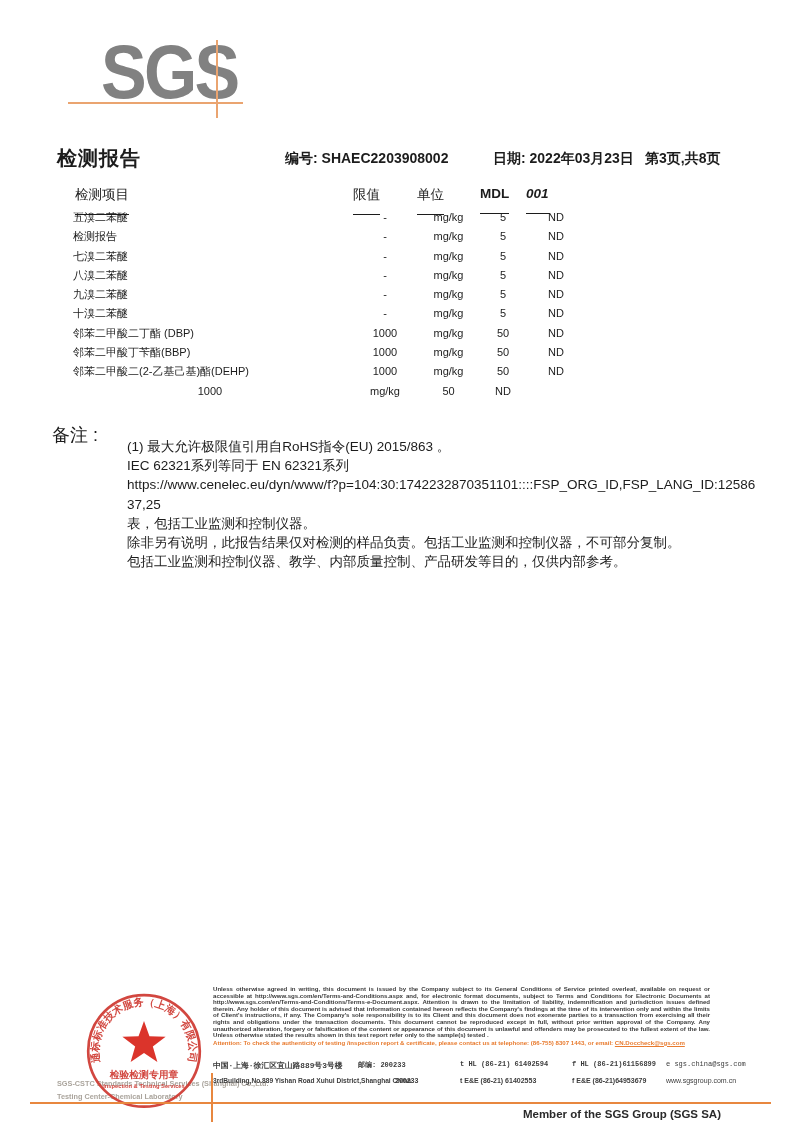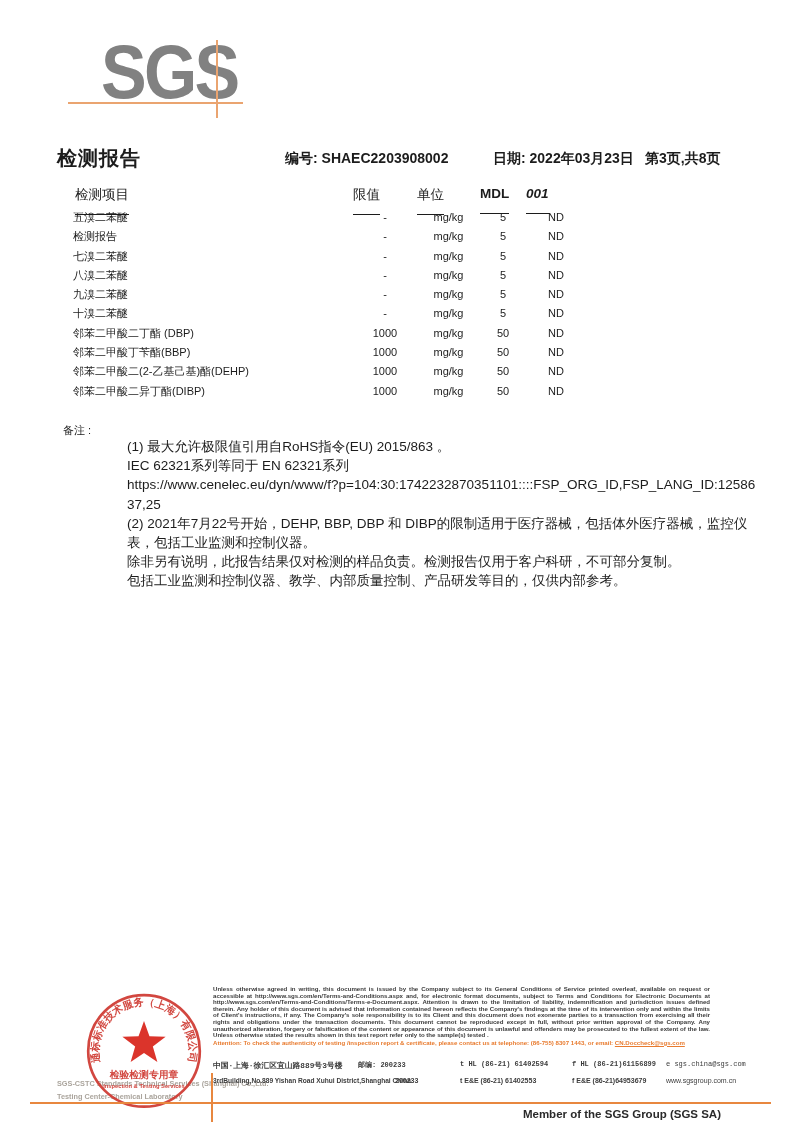--- a/index.html
+++ b/index.html
@@ -35,21 +35,21 @@
   .hcell { text-align:left; }
   .hcell.first { text-align:left; padding-left:8px; }
   .u { border-bottom:1.4px solid #1c1c1c; padding-bottom:12px; }
   .hcell.mdl { font-weight:bold; }
   .hcell.sample { font-weight:bold; font-style:italic; }
   .cell { line-height:19.3px; height:19.3px; white-space:nowrap; }
   .item-cell { text-align:left; padding-left:6px; }
   .num-cell { text-align:center; }
 
   
-  .notes-label { left:63px; top:423px; font-size:11px; }
+  .notes-label { left:52px; top:423px; font-size:18px; }
   .notes-body { left:127px; top:437px; font-size:13.5px; }
   .notes-body .note-line { line-height:19.2px; height:19.2px; white-space:nowrap; }
 
   
   .stamp-en1 { left:57px; top:1079px; font-size:7.3px; font-weight:bold; color:#aaa49c; white-space:nowrap; }
   .stamp-en2 { left:57px; top:1092px; font-size:7.3px; font-weight:bold; color:#aaa49c; white-space:nowrap; }
   .stamp-svg { left:82px; top:992px; opacity:.93; }
 
   
   .legal {
@@ -147,43 +147,41 @@
       <div class="cell num-cell">mg/kg</div>
       <div class="cell num-cell">50</div>
       <div class="cell num-cell">ND</div>
 
       <div class="cell item-cell">邻苯二甲酸二(2-乙基己基)酯(DEHP)</div>
       <div class="cell num-cell">1000</div>
       <div class="cell num-cell">mg/kg</div>
       <div class="cell num-cell">50</div>
       <div class="cell num-cell">ND</div>
 
-      <div class="cell item-cell">邻苯二甲酸二异丁酯(DIBP)</div>
       <div class="cell num-cell">1000</div>
       <div class="cell num-cell">mg/kg</div>
       <div class="cell num-cell">50</div>
       <div class="cell num-cell">ND</div>
     </div>
 
   <div class="abs notes-label">备注 :</div>
   <div class="abs notes-body">
 
       <div class="note-line">(1) 最大允许极限值引用自RoHS指令(EU) 2015/863 。</div>
 
       <div class="note-line">IEC 62321系列等同于 EN 62321系列</div>
 
       <div class="note-line">https://www.cenelec.eu/dyn/www/f?p=104:30:1742232870351101::::FSP_ORG_ID,FSP_LANG_ID:12586</div>
 
       <div class="note-line">37,25</div>
 
-      <div class="note-line">(2) 2021年7月22号开始，DEHP, BBP, DBP 和 DIBP的限制适用于医疗器械，包括体外医疗器械，监控仪</div>
 
       <div class="note-line">表，包括工业监测和控制仪器。</div>
 
-      <div class="note-line">除非另有说明，此报告结果仅对检测的样品负责。检测报告仅用于客户科研，不可部分复制。</div>
+      <div class="note-line">除非另有说明，此报告结果仅对检测的样品负责。包括工业监测和控制仪器，不可部分复制。</div>
 
       <div class="note-line">包括工业监测和控制仪器、教学、内部质量控制、产品研发等目的，仅供内部参考。</div>
     </div>
 
   <div class="abs stamp-en1">SGS-CSTC Standards Technical Services (Shanghai) Co.,Ltd.</div>
   <div class="abs stamp-en2">Testing Center-Chemical Laboratory</div>
 
   <svg class="abs stamp-svg" width="124" height="124" viewBox="0 0 120 120">
     <circle cx="60" cy="57" r="54" fill="none" stroke="#cf3a32" stroke-width="2.6"></circle>
     <path id="arcTop" d="M 21.9 79 A 44 44 0 1 1 98.1 79" fill="none"></path>

